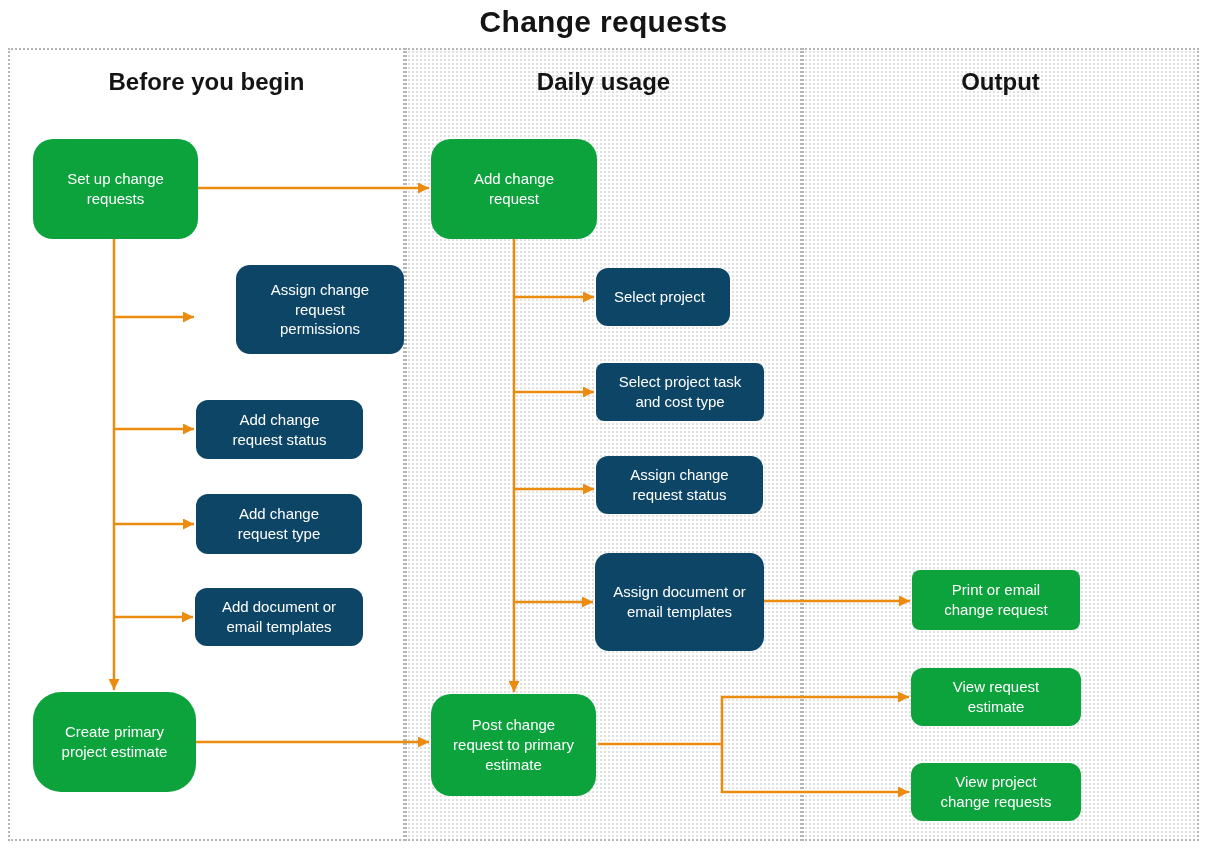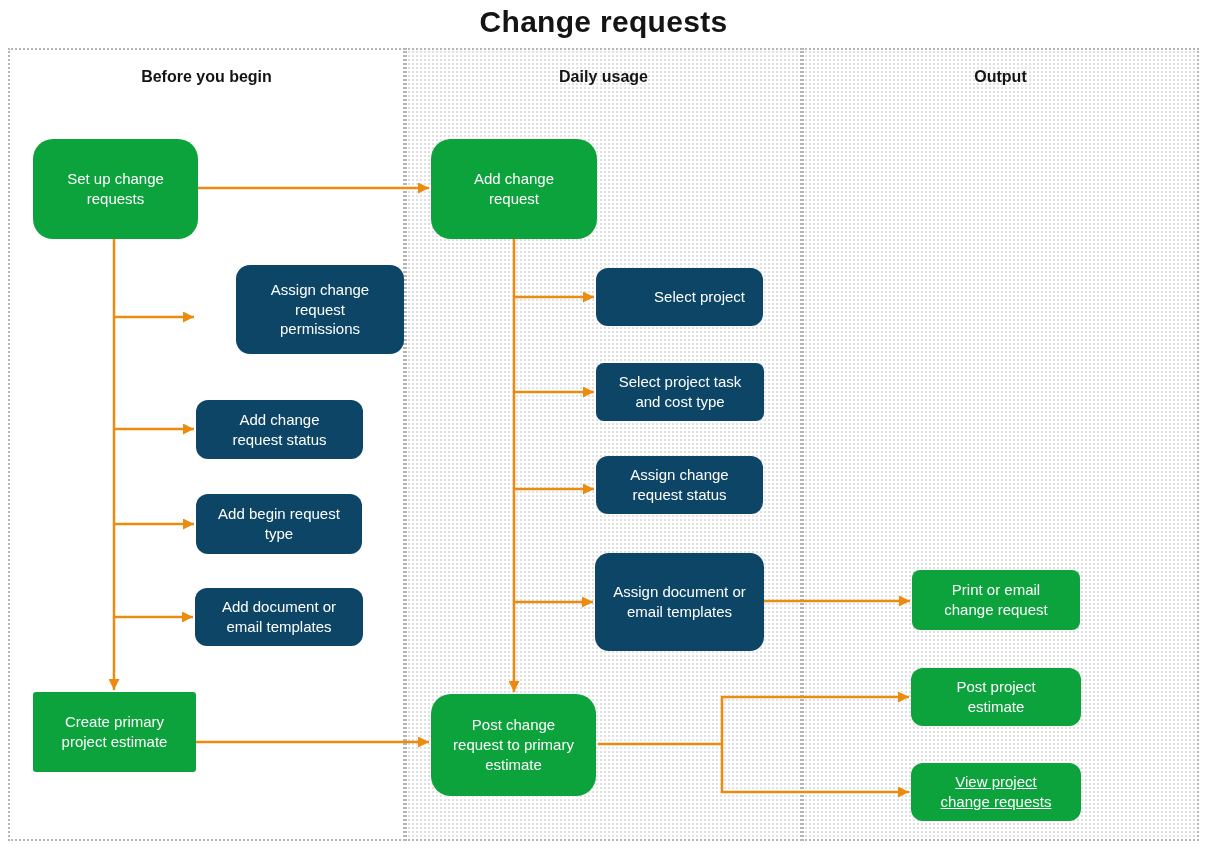--- a/index.html
+++ b/index.html
@@ -35,42 +35,42 @@
     background-color: #ffffff;
     background-image: radial-gradient(circle, var(--dot, #e0e0e0) 1px, transparent 1.35px);
     background-size: 4px 4px;
   }
   .col-before { left: 8px;   width: 397px; }
   .col-daily  { left: 405px; width: 397px; }
   .col-output { left: 802px; width: 397px; }
   .column-header {
     margin: 18px 0 0 0;
     text-align: center;
-    font-size: 16px;
+    font-size: 24px;
     font-weight: 700;
     color: var(--heading, #141414);
   }
   #edges {
     position: absolute;
     top: 0; left: 0;
     width: 1207px;
     height: 848px;
     pointer-events: none;
   }
   #edges polyline {
     fill: none;
     stroke: var(--orange, #EB8B0F);
     stroke-width: 2.5;
   }
   .node {
     position: absolute;
     box-sizing: border-box;
     display: flex;
     align-items: center;
-    justify-content: flex-end;
+    justify-content: flex-start;
     text-align: center;
     color: var(--nodetext, #ffffff);
     font-size: 15px;
     line-height: 1.32;
     padding: 6px 18px;
   }
   .node.green { background: var(--green, #0CA23C); }
   .node.blue  { background: var(--blue, #0D4567); }
 </style>
 </head>
@@ -120,50 +120,50 @@
       <div class="node green" style="left: 33px; top: 139px; width: 165px; height: 100px; border-radius: 20px;">
         <span>Set up change requests</span>
       </div>
       <div class="node blue" style="left: 196px; top: 265px; width: 168px; height: 89px; border-radius: 14px; margin-left: 40px;">
         <span>Assign change request permissions</span>
       </div>
       <div class="node blue" style="left: 196px; top: 400px; width: 167px; height: 59px; border-radius: 12px;">
         <span>Add change request status</span>
       </div>
       <div class="node blue" style="left: 196px; top: 494px; width: 166px; height: 60px; border-radius: 12px;">
-        <span>Add begin request type</span>
+        <span>Add change request type</span>
       </div>
       <div class="node blue" style="left: 195px; top: 588px; width: 168px; height: 58px; border-radius: 12px;">
         <span>Add document or email templates</span>
       </div>
-      <div class="node green" style="left: 33px; top: 692px; width: 163px; height: 80px; border-radius: 3px;">
+      <div class="node green" style="left: 33px; top: 692px; width: 163px; height: 100px; border-radius: 28px;">
         <span>Create primary project estimate</span>
       </div>
       <div class="node green" style="left: 431px; top: 139px; width: 166px; height: 100px; border-radius: 20px;">
         <span>Add change request</span>
       </div>
-      <div class="node blue" style="left: 596px; top: 268px; width: 167px; height: 58px; border-radius: 12px;">
+      <div class="node blue" style="left: 596px; top: 268px; width: 134px; height: 58px; border-radius: 12px;">
         <span>Select project</span>
       </div>
       <div class="node blue" style="left: 596px; top: 363px; width: 168px; height: 58px; border-radius: 8px;">
         <span>Select project task and cost type</span>
       </div>
       <div class="node blue" style="left: 596px; top: 456px; width: 167px; height: 58px; border-radius: 12px;">
         <span>Assign change request status</span>
       </div>
       <div class="node blue" style="left: 595px; top: 553px; width: 169px; height: 98px; border-radius: 14px;">
         <span>Assign document or email templates</span>
       </div>
       <div class="node green" style="left: 431px; top: 694px; width: 165px; height: 102px; border-radius: 20px;">
         <span>Post change request to primary estimate</span>
       </div>
       <div class="node green" style="left: 912px; top: 570px; width: 168px; height: 60px; border-radius: 8px;">
         <span>Print or email change request</span>
       </div>
       <div class="node green" style="left: 911px; top: 668px; width: 170px; height: 58px; border-radius: 12px;">
-        <span>Post project estimate</span>
+        <span>View request estimate</span>
       </div>
-      <div class="node green" style="left: 911px; top: 763px; width: 170px; height: 58px; border-radius: 12px; text-decoration: underline;">
+      <div class="node green" style="left: 911px; top: 763px; width: 170px; height: 58px; border-radius: 12px;">
         <span>View project change requests</span>
       </div>
     </div>
 
 </div>
 
 </body></html>

